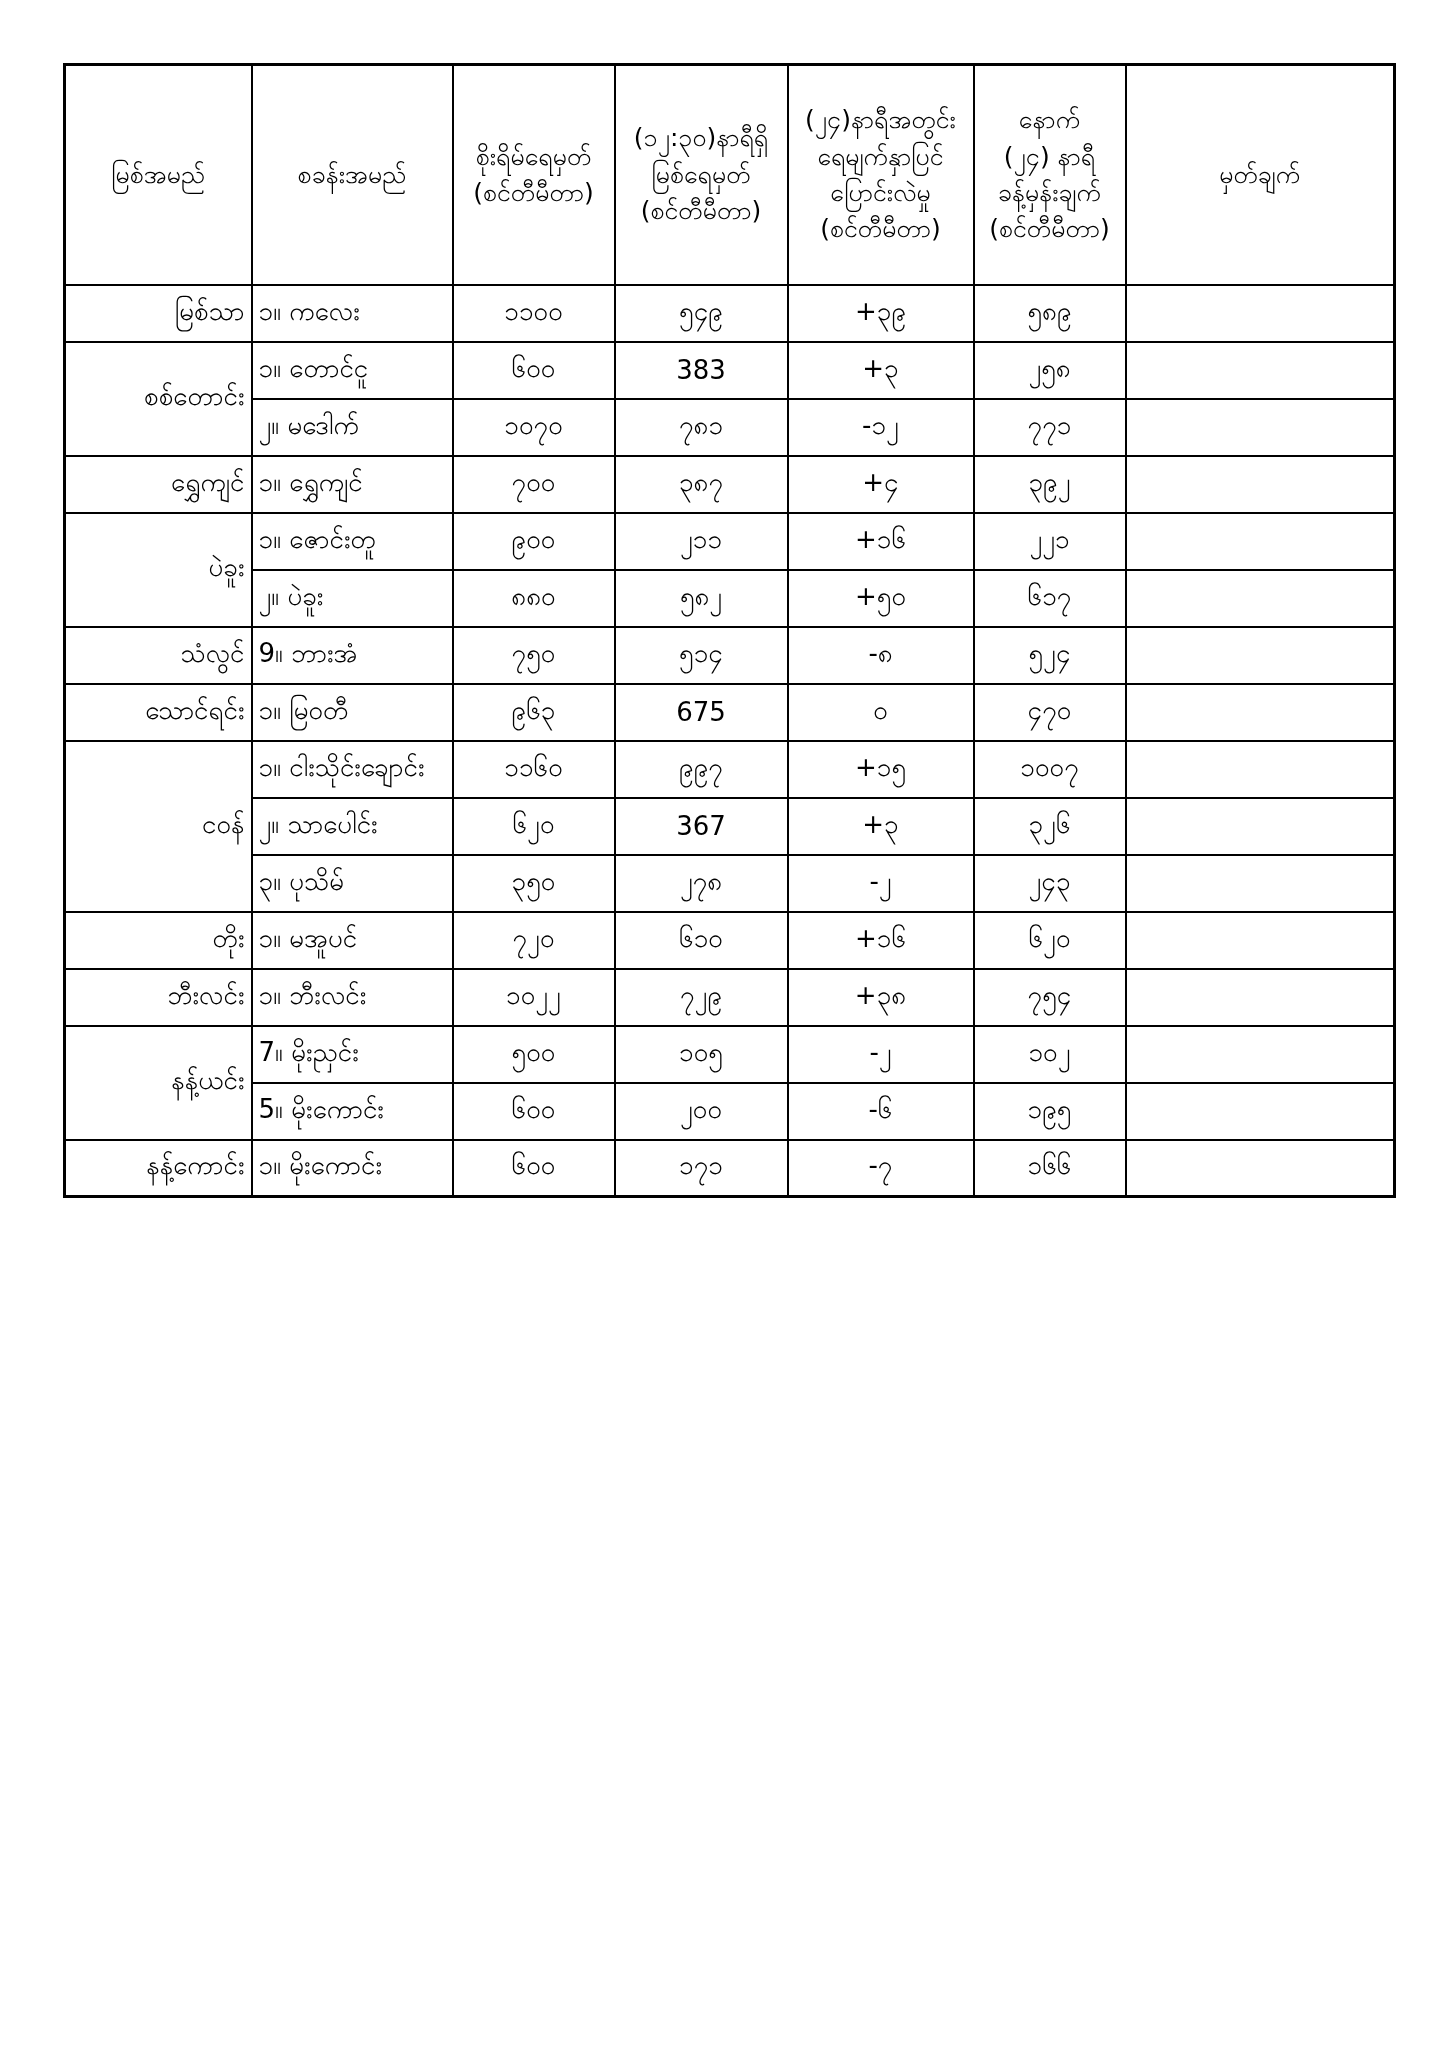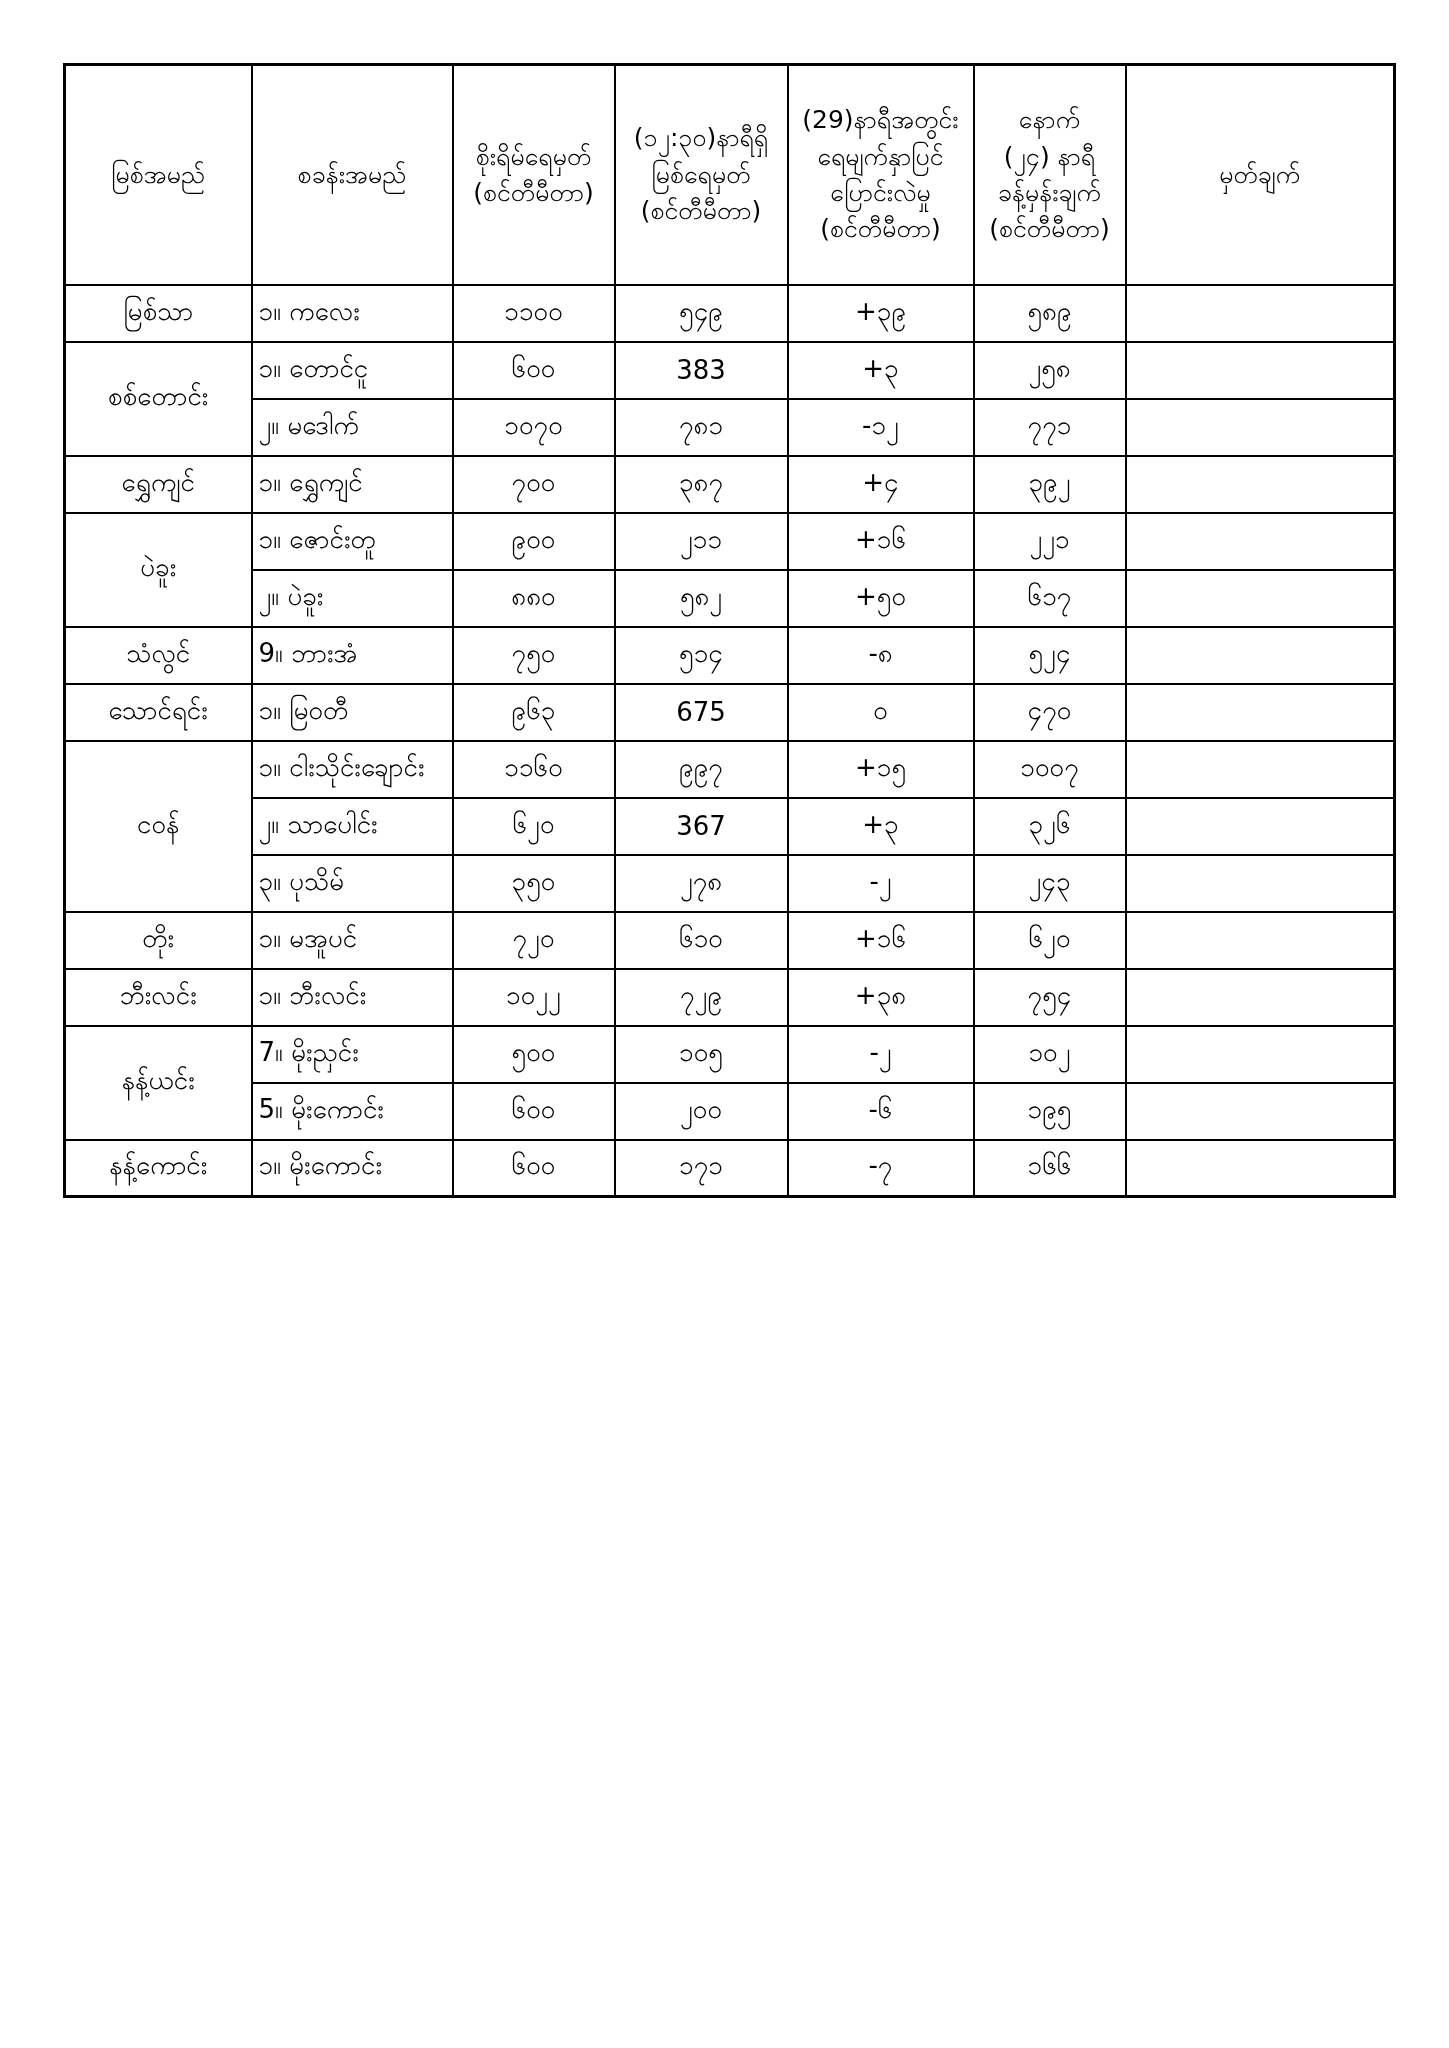--- a/index.html
+++ b/index.html
@@ -37,21 +37,21 @@
     line-height: 1.45;
     white-space: pre-line;
     padding: 4px 6px;
   }
   table.levels tbody td {
     height: 57px;
     font-size: 26px;
     padding: 2px 6px;
     white-space: nowrap;
   }
-  td.river   { text-align: center;  padding-left: 12px; margin-top: 45px; }
+  td.river   { text-align: right;  padding-left: 12px; margin-top: 45px; }
   td.station { text-align: left;  padding-left: 10px; }
   td.num     { text-align: center; }
   td.remark  { text-align: left; }
 </style>
 </head>
 <body>
 
 <div class="page">
   <table class="levels">
     <colgroup>
@@ -65,21 +65,21 @@
     </colgroup>
     <thead>
       <tr>
         <th>မြစ်အမည်</th>
         <th>စခန်းအမည်</th>
         <th>စိုးရိမ်ရေမှတ်
 (စင်တီမီတာ)</th>
         <th>(၁၂:၃၀)နာရီရှိ
 မြစ်ရေမှတ်
 (စင်တီမီတာ)</th>
-        <th>(29)နာရီအတွင်း
+        <th>(၂၄)နာရီအတွင်း
 ရေမျက်နှာပြင်
 ပြောင်းလဲမှု
 (စင်တီမီတာ)</th>
         <th>နောက်
 (၂၄) နာရီ
 ခန့်မှန်းချက်
 (စင်တီမီတာ)</th>
         <th>မှတ်ချက်</th>
       </tr>
     </thead>

